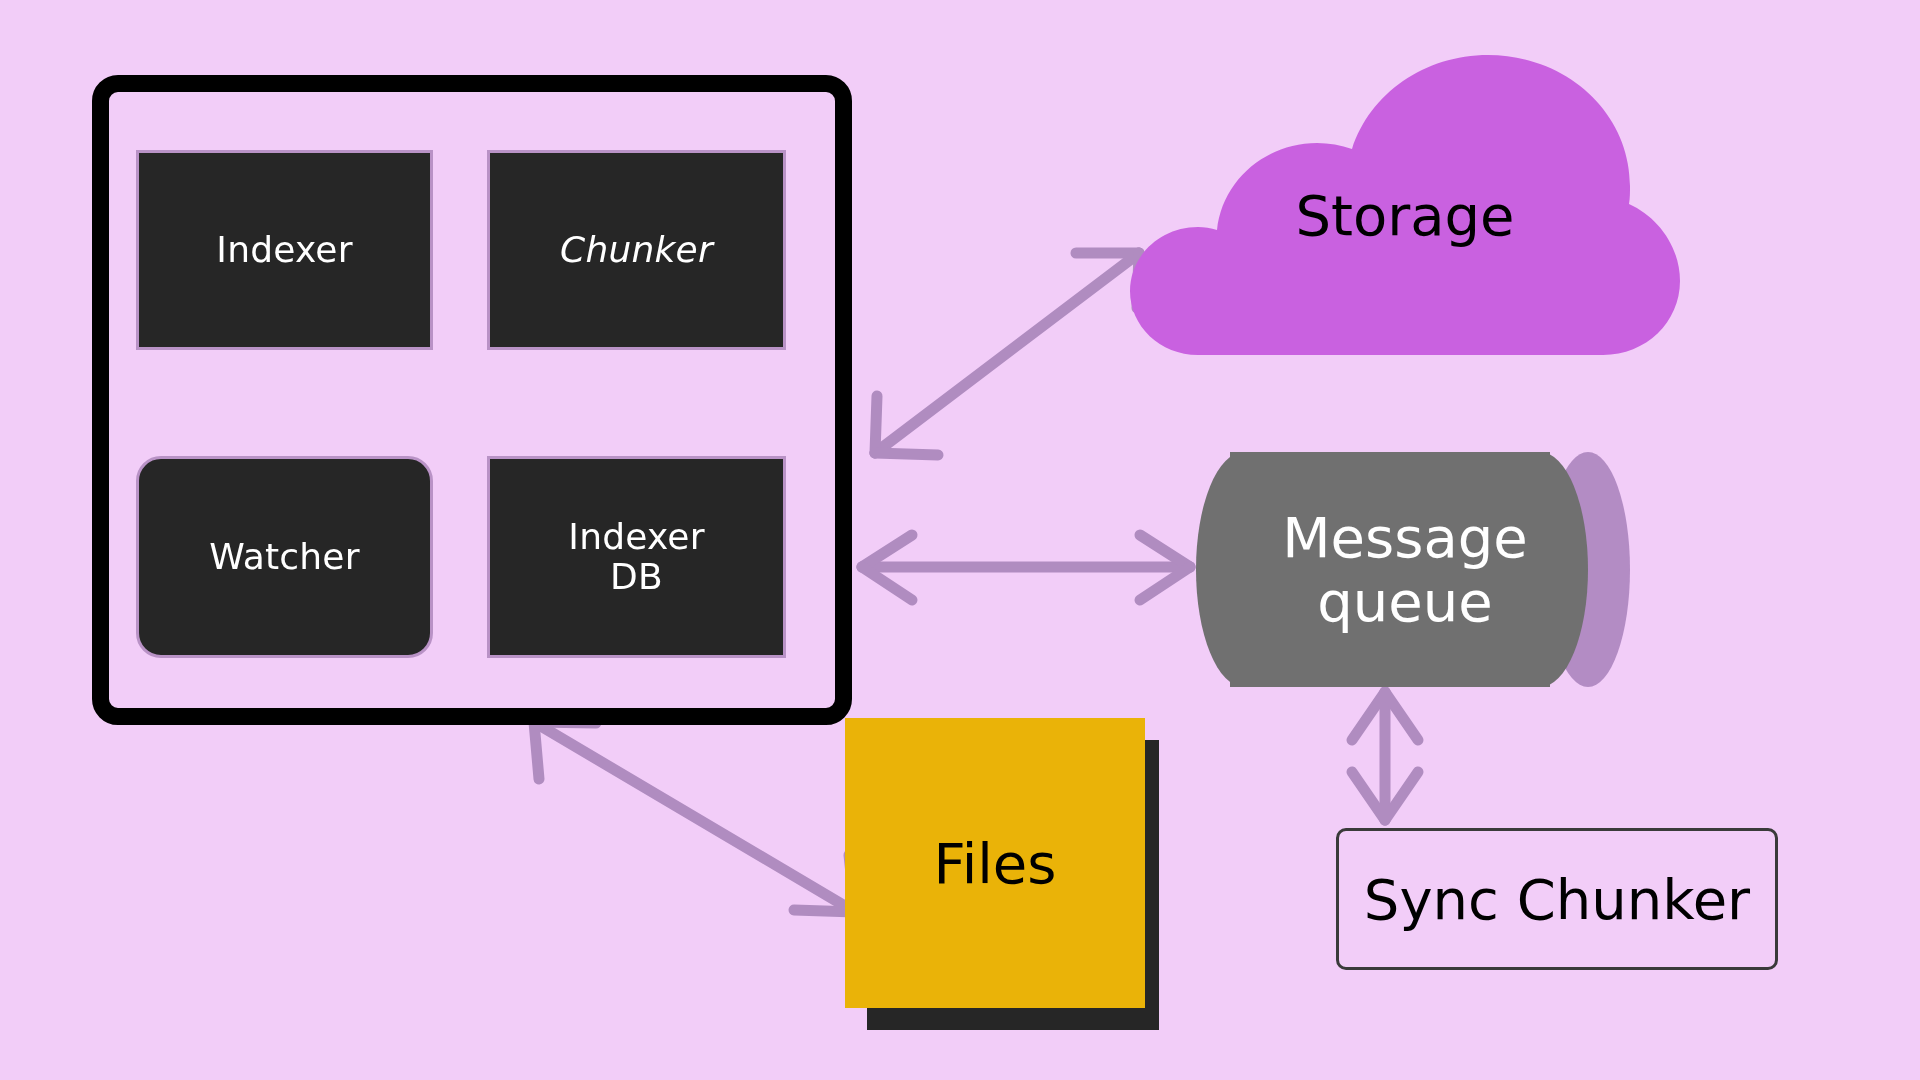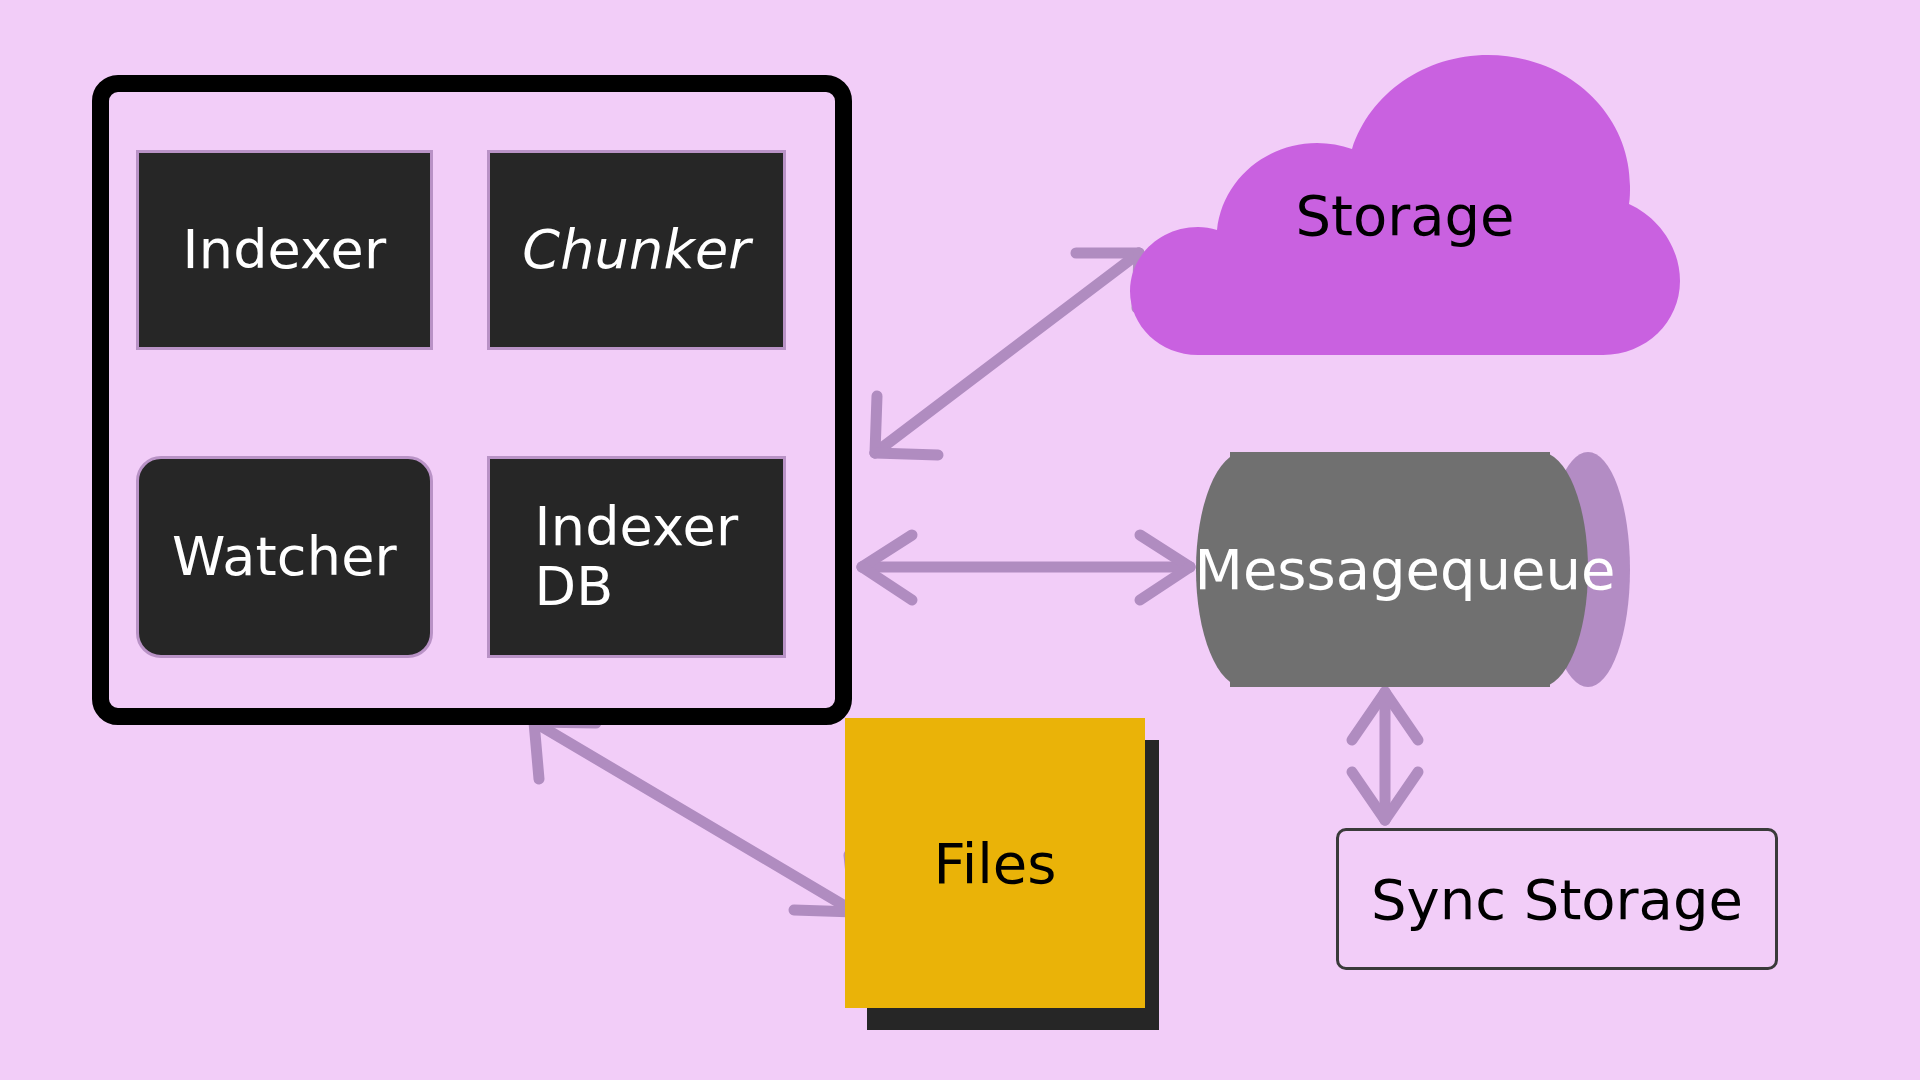--- a/index.html
+++ b/index.html
@@ -31,22 +31,23 @@
 
   
   .component-box {
     position: absolute;
     background: #262626;
     border: 3px solid #b992c6;
     box-sizing: border-box;
     display: flex;
     align-items: center;
     justify-content: center;
+    text-align: center;
     color: #ffffff;
-    font-size: 54px;
+    font-size: 36px;
     line-height: 1.12;
     font-weight: 400;
     letter-spacing: 0.2px;
   }
   #box-indexer  { left: 136px; top: 150px;  width: 297px; height: 200px; }
   #box-chunker  { left: 487px; top: 150px;  width: 299px; height: 200px; font-style: italic; }
   #box-watcher  { left: 136px; top: 456px;  width: 297px; height: 202px; border-radius: 25px; }
   #box-indexerdb{ left: 487px; top: 456px;  width: 299px; height: 202px; }
 
   
@@ -97,21 +98,21 @@
     position: absolute;
     left: 34px; top: 0;
     width: 320px; height: 235px;
     background: #707070;
   }
   #mq-label {
     position: absolute;
     left: 24px; top: 0;
     width: 370px; height: 235px;
     display: flex;
-    flex-direction: row;
+    flex-direction: column;
     align-items: center;
     justify-content: center;
     color: #ffffff;
     font-size: 56px;
     line-height: 1.14;
     text-align: center;
   }
 
   
   #files-node {
@@ -263,16 +264,16 @@
   </div>
 
   <div id="files-node">
     <div id="files-shadow"></div>
     <div id="files-face">
       <span>Files</span>
     </div>
   </div>
 
   <div id="sync-service">
-    <span>Sync Storage</span>
+    <span>Sync Chunker</span>
   </div>
 
 </div>
 
 </body></html>

